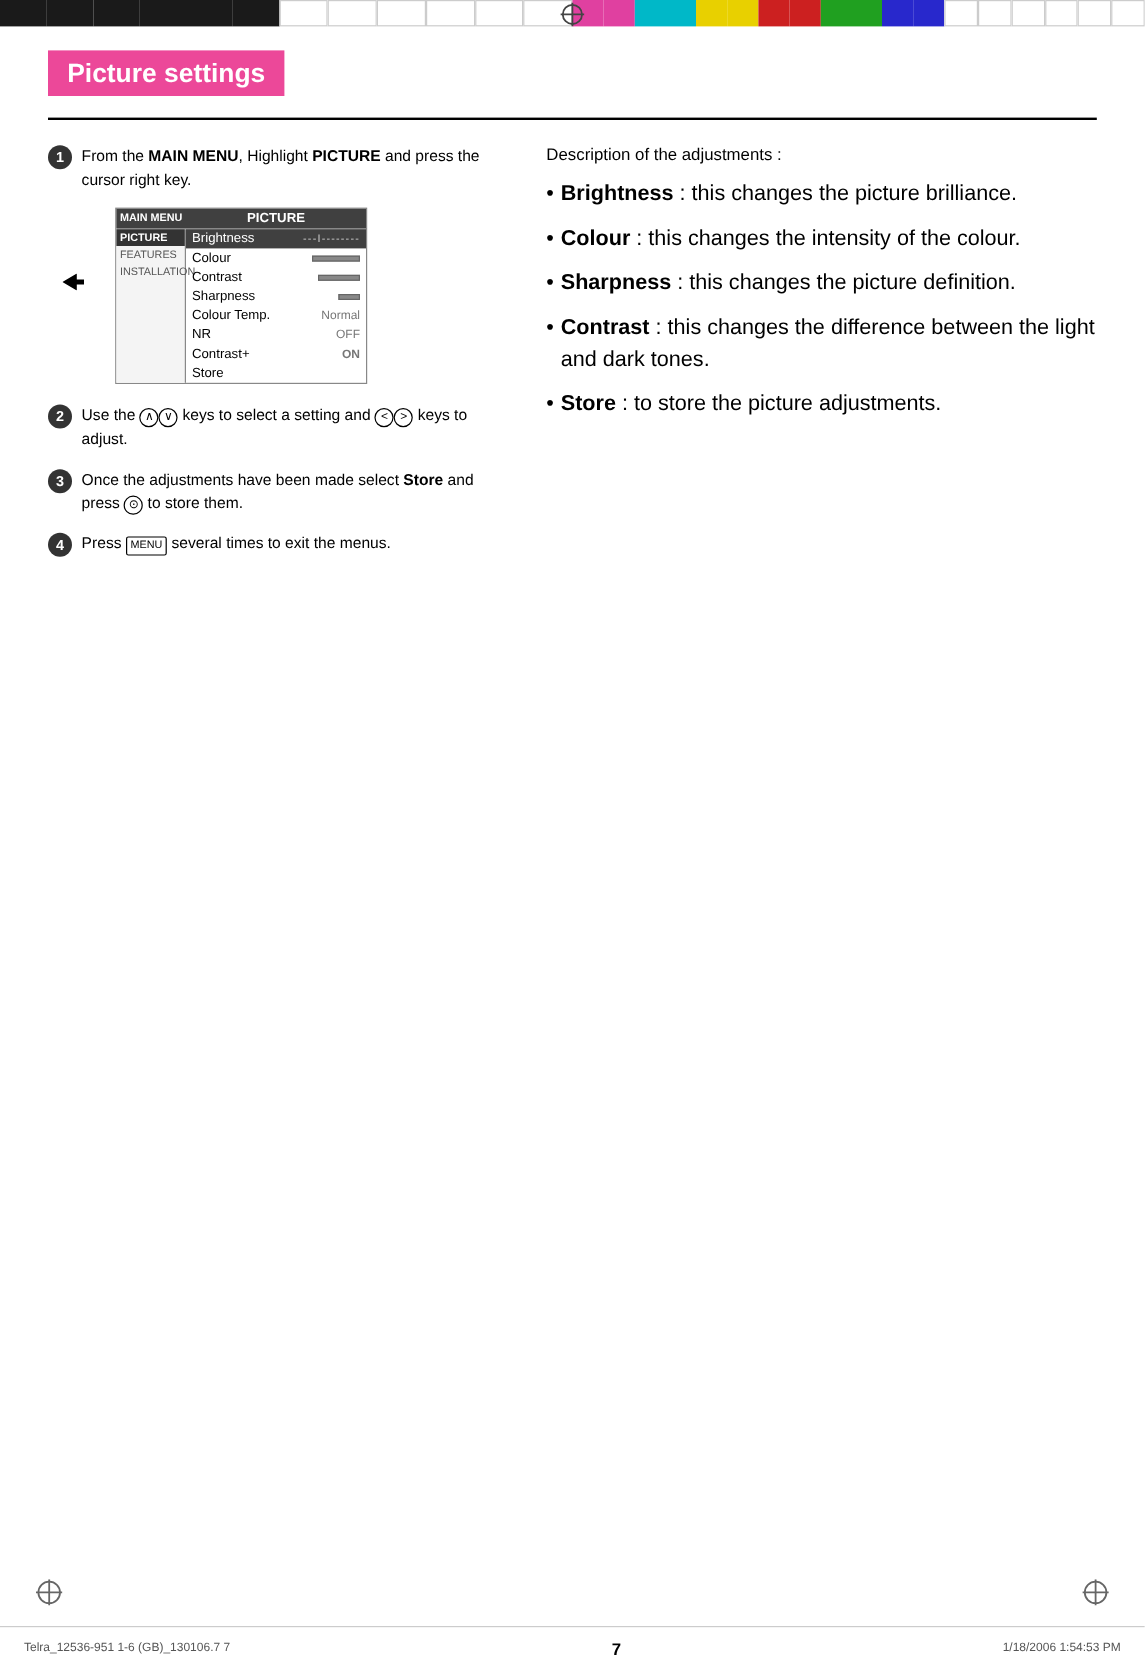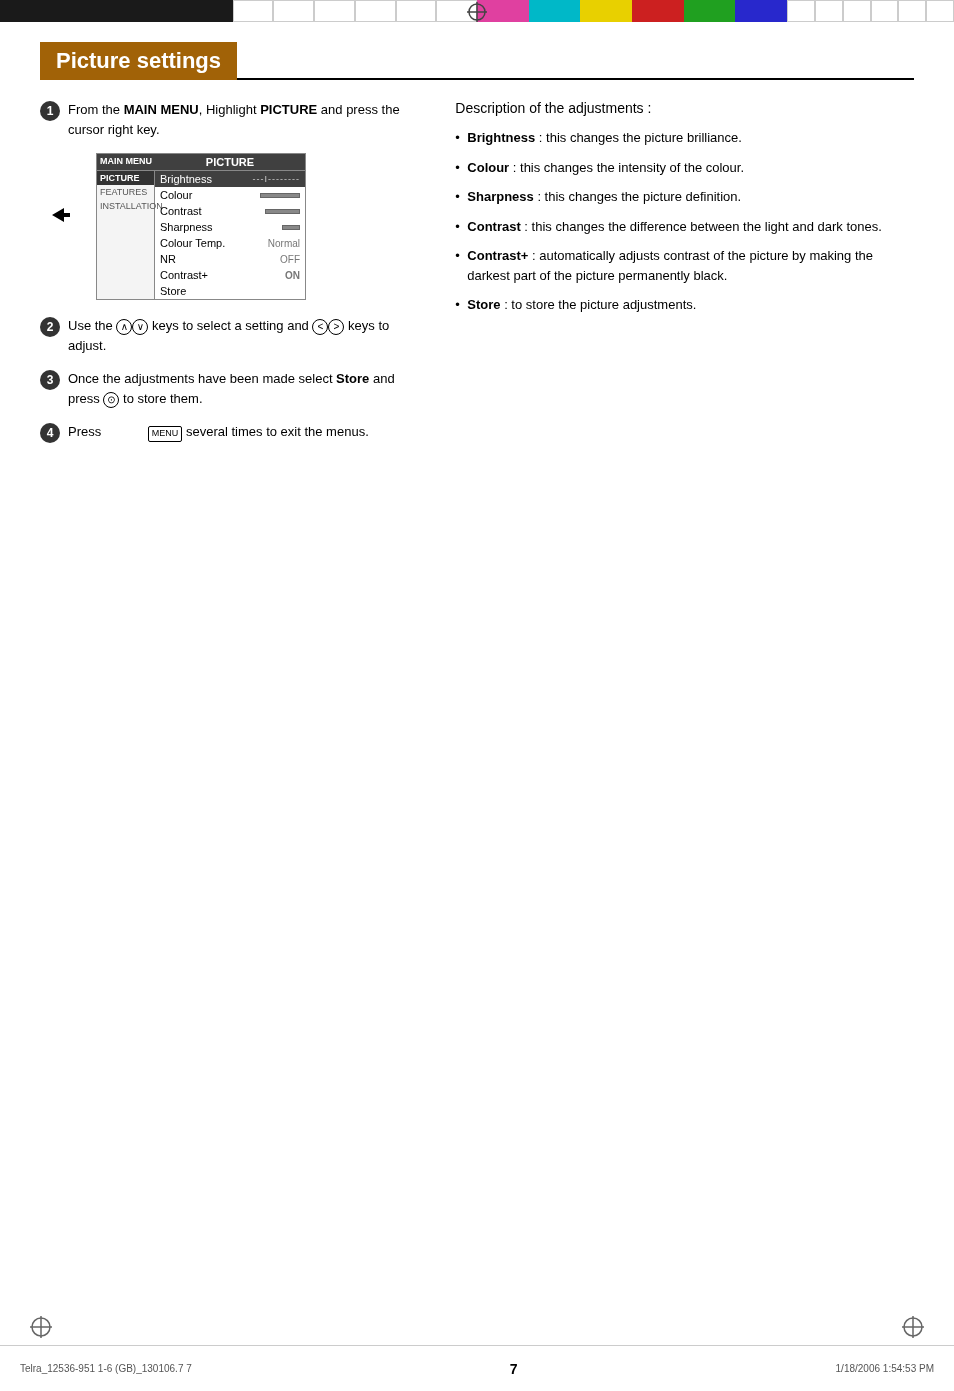--- a/index.html
+++ b/index.html
@@ -30,23 +30,24 @@
       flex: 1;
     }
 
     
     .main-content {
       padding: 20px 40px 40px 40px;
     }
 
     
     .page-title-box {
-      background: #a16207;
+      background: #ec4899;
       display: inline-block;
       padding: 6px 16px;
+      margin-bottom: 20px;
     }
 
     .page-title-box h1 {
       color: #ffffff;
       font-size: 22px;
       font-weight: bold;
     }
 
     
     .title-line {
@@ -121,42 +122,42 @@
 
     .desc-list {
       list-style: none;
       padding: 0;
     }
 
     .desc-list li {
       margin-bottom: 10px;
       padding-left: 12px;
       position: relative;
-      font-size: 13px;
+      font-size: 18px;
       line-height: 1.5;
     }
 
     .desc-list li::before {
       content: '•';
       position: absolute;
       left: 0;
       top: 0;
     }
 
     .desc-list li strong {
       font-weight: bold;
     }
 
     
     .bottom-bar {
       position: absolute;
       bottom: 0;
       left: 0;
       right: 0;
-      height: 46px;
+      height: 36px;
       display: flex;
       align-items: center;
       justify-content: space-between;
       padding: 0 20px;
       border-top: 1px solid #ccc;
     }
 
     .bottom-left-text {
       font-size: 10px;
       color: #555;
@@ -197,21 +198,20 @@
       line-height: 14px;
       font-size: 10px;
     }
 
     .menu-icon {
       display: inline-block;
       border: 1px solid #000;
       padding: 0 3px;
       font-size: 9px;
       border-radius: 2px;
-      margin-left: 43px;
     }
   </style>
 </head>
 <body>
 
 <div class="top-bar">
 
   <div style="display:flex;width:50%;height:100%;">
     <div class="color-segment bar-black"></div>
     <div class="color-segment bar-black"></div>
@@ -384,23 +384,20 @@
         <li>
           <strong>Colour</strong> : this changes the intensity of the colour.
         </li>
         <li>
           <strong>Sharpness</strong> : this changes the picture definition.
         </li>
         <li>
           <strong>Contrast</strong> : this changes the difference between the light and dark tones.
         </li>
         <li>
-          <strong>Contrast+</strong> : automatically adjusts contrast of the picture by making the darkest part of the picture permanently black.
-        </li>
-        <li>
           <strong>Store</strong> : to store the picture adjustments.
         </li>
       </ul>
     </div>
 
   </div>
 
 </div>
 
 <div class="bottom-crosshair-left">

